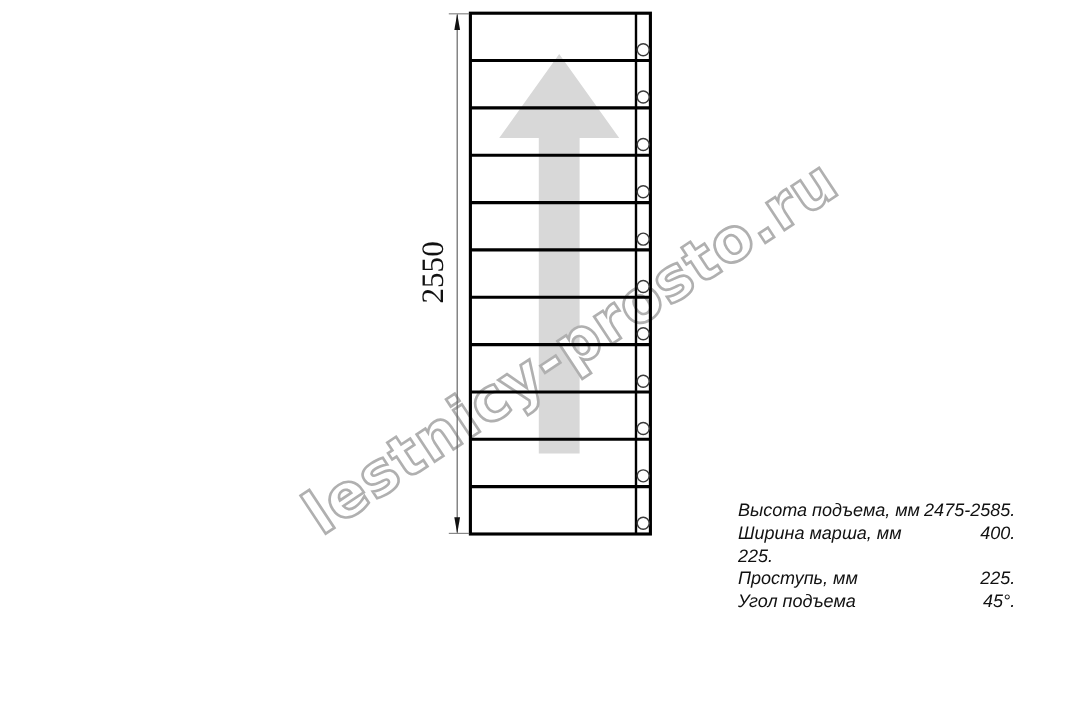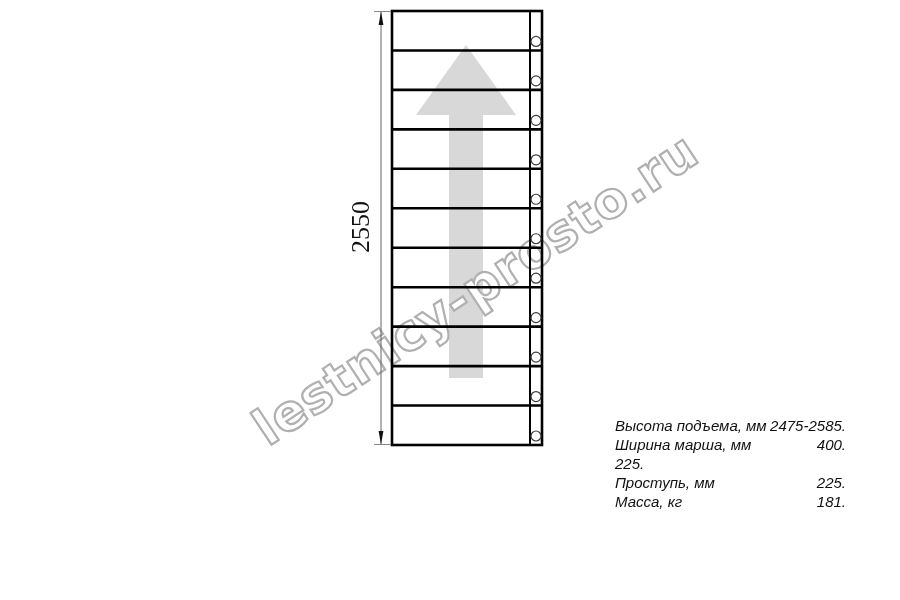--- a/index.html
+++ b/index.html
@@ -119,18 +119,18 @@
       <span class="spec-value">400.</span>
     </div>
     <div class="spec-row">
       <span class="spec-value">225.</span>
     </div>
     <div class="spec-row">
       <span class="spec-label">Проступь, мм</span>
       <span class="spec-value">225.</span>
     </div>
     <div class="spec-row">
-      <span class="spec-label">Масса, кг</span>
-      <span class="spec-value">181.</span>
+      <span class="spec-label">Угол подъема</span>
+      <span class="spec-value">45°.</span>
     </div>
   </div>
 
 </div>
 
 </body></html>

